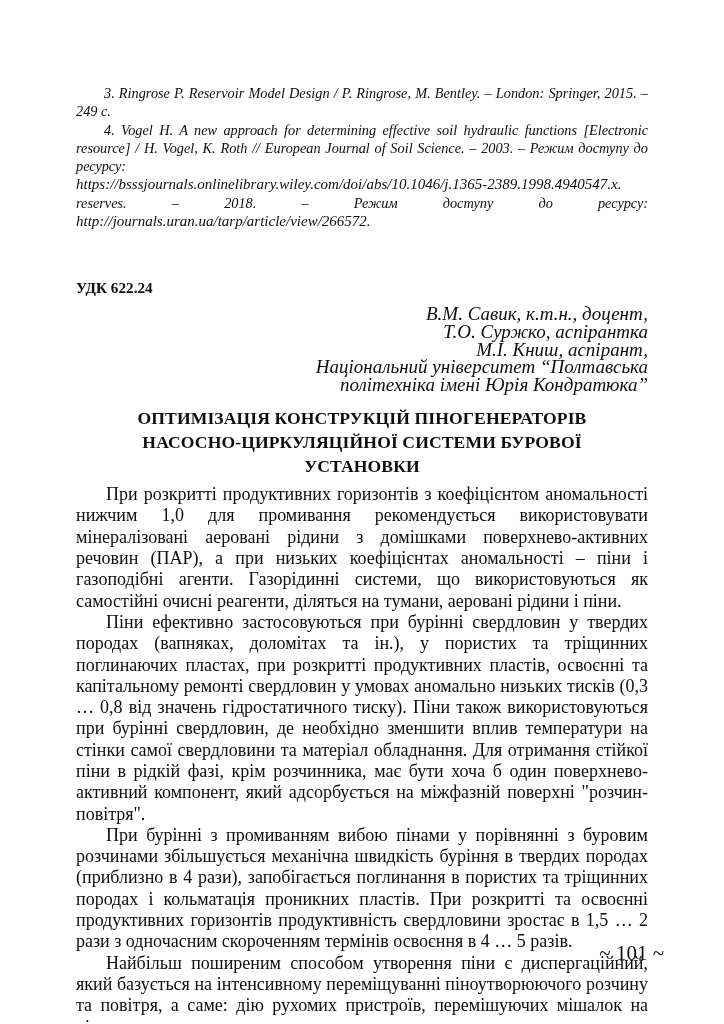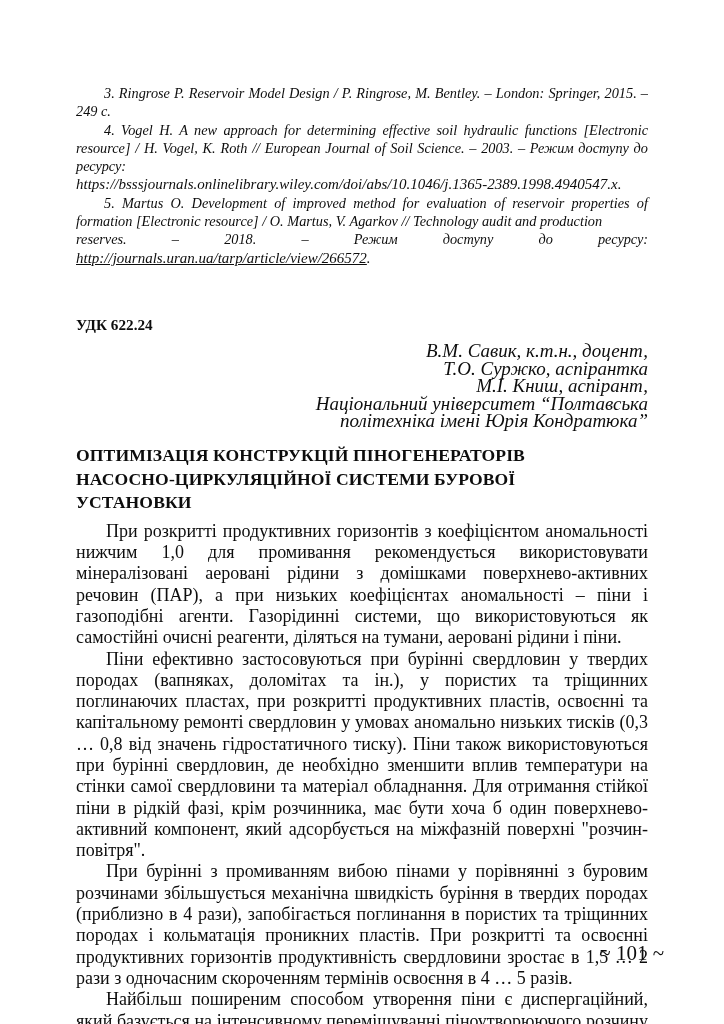--- a/index.html
+++ b/index.html
@@ -39,21 +39,20 @@
   .ref-url-line {
     font-style: italic;
     font-size: 15px;
     line-height: 18.3px;
     text-align: left;
     text-indent: 0;
     margin: 0;
     word-break: break-all;
   }
   .ref-url-line.underlined .u {
-    text-decoration: underline;
   }
   .ref-spread {
     font-style: italic;
     font-size: 14.3px;
     line-height: 18.3px;
     margin: 0;
     text-indent: 0;
     text-align: justify;
     text-align-last: justify;
   }
@@ -74,20 +73,21 @@
     font-size: 19px;
     line-height: 17.6px;
   }
   .authors div {
     white-space: nowrap;
   }
 
   
   .title {
     margin-top: 14px;
+    text-align: center;
     font-weight: bold;
     font-size: 17.6px;
     line-height: 23.6px;
     letter-spacing: 0.1px;
   }
 
   
   .body-text {
     margin-top: 6px;
   }
@@ -119,21 +119,20 @@
 
 <div class="page">
 
   <div class="refs">
 
     <p class="ref-item">3. Ringrose P. Reservoir Model Design / P. Ringrose, M. Bentley. – London: Springer, 2015. – 249 с.</p>
 
     <p class="ref-item">4. Vogel H. A new approach for determining effective soil hydraulic functions [Electronic resource] / H. Vogel, K. Roth // European Journal of Soil Science. – 2003. – Режим доступу до ресурсу:</p>
     <p class="ref-url-line">https://bsssjournals.onlinelibrary.wiley.com/doi/abs/10.1046/j.1365-2389.1998.4940547.x.</p>
 
-    <p class="ref-item">5. Martus O. Development of improved method for evaluation of reservoir properties of formation [Electronic resource] / O. Martus, V. Agarkov // Technology audit and production</p>
     <p class="ref-spread">reserves. – 2018. – Режим доступу до ресурсу:</p>
     <p class="ref-url-line underlined"><span class="u">http://journals.uran.ua/tarp/article/view/266572</span><span>.</span></p>
   </div>
 
   <div class="udk">УДК 622.24</div>
 
   <div class="authors">
     <div>В.М. Савик, к.т.н., доцент,</div>
     <div>Т.О. Суржко, аспірантка</div>
     <div>М.І. Книш, аспірант,</div>

